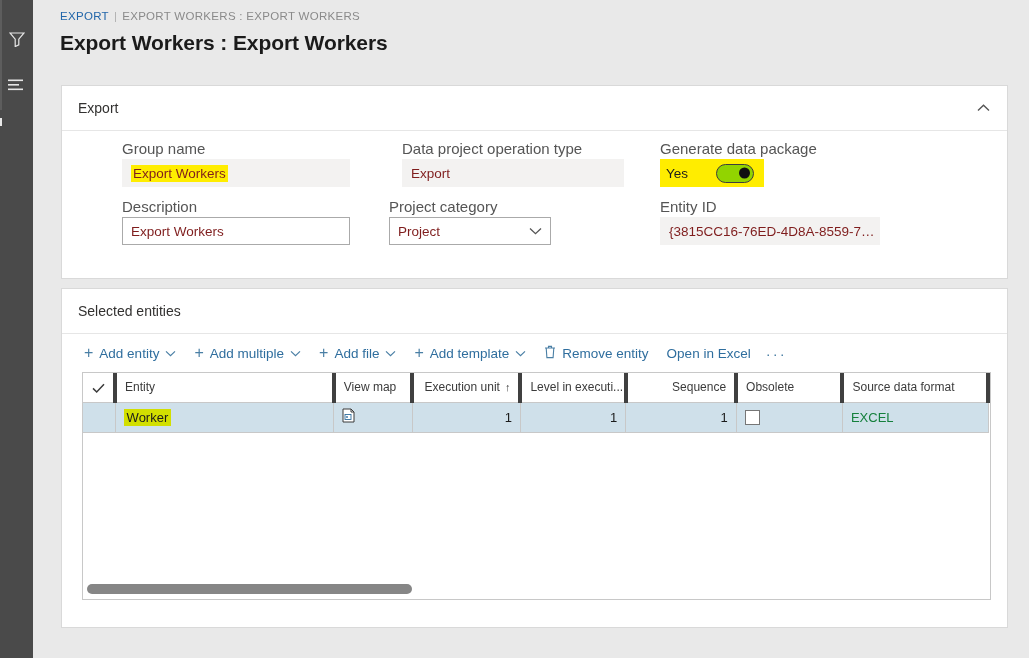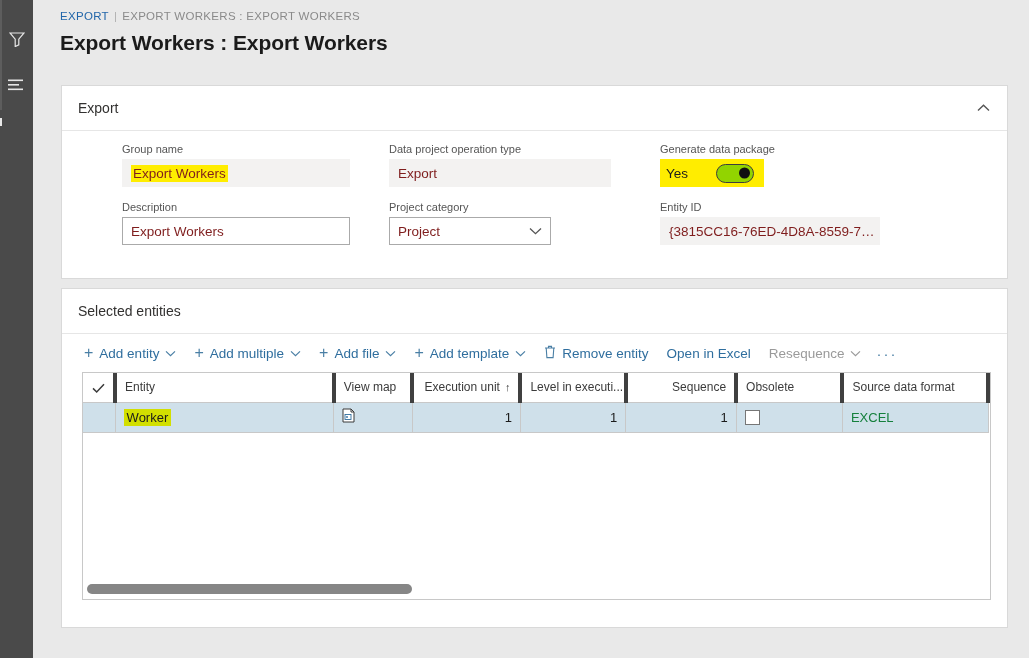--- a/index.html
+++ b/index.html
@@ -113,21 +113,21 @@
   }
 
   
   .form-grid {
     position: relative;
     height: 148px;
     padding: 16px 16px 0 24px;
   }
   .field { position: absolute; }
   .field-label {
-    font-size: 11px;
+    font-size: 15px;
     color: #555555;
     line-height: 16px;
     margin-bottom: 2px;
     white-space: nowrap;
   }
   .field-input {
     height: 28px;
     display: flex;
     align-items: center;
     padding: 0 8px;
@@ -179,21 +179,21 @@
     right: 3px; top: 50%;
     transform: translateY(-50%);
     width: 11px; height: 11px;
     border-radius: 50%;
     background: #111111;
   }
 
   
   #f-groupname  { left: 60px;  top: 10px;  width: 228px; }
   #f-desc       { left: 60px;  top: 68px;  width: 228px; }
-  #f-optype     { left: 327px; top: 10px;  width: 222px; }
+  #f-optype     { left: 340px; top: 10px;  width: 222px; }
   #f-projcat    { left: 327px; top: 68px;  width: 162px; }
   #f-genpkg     { left: 598px; top: 10px;  width: 230px; }
   #f-groupid    { left: 598px; top: 68px;  width: 220px; }
 
   
   .toolbar {
     display: flex;
     align-items: center;
     height: 38px;
     padding: 0 16px 0 13px;
@@ -435,28 +435,20 @@
               <path d="M1 3 h10 M4.5 3 v-1.6 h3 V3 M2.2 3 l0.7 9.6 h6.2 L9.8 3" fill="none" stroke="#4a7fa5" stroke-width="1.1"></path>
             </svg>
           </span>
           <span>Remove entity</span>
         </div>
 
         <div class="tb-btn">
           <span>Open in Excel</span>
         </div>
 
-        <div class="tb-btn disabled">
-          <span>Resequence</span>
-          <span class="chev">
-            <svg width="11" height="7" viewBox="0 0 11 7">
-                <path d="M1 1.4 L5.5 5.6 L10 1.4" fill="none" stroke="#9a9a9a" stroke-width="1.2"></path>
-              </svg>
-          </span>
-        </div>
 
         <div class="tb-btn ellipsis">
           <span>···</span>
         </div>
 
       </div>
 
       <div class="grid-wrap">
         <table class="grid">
           <colgroup>

